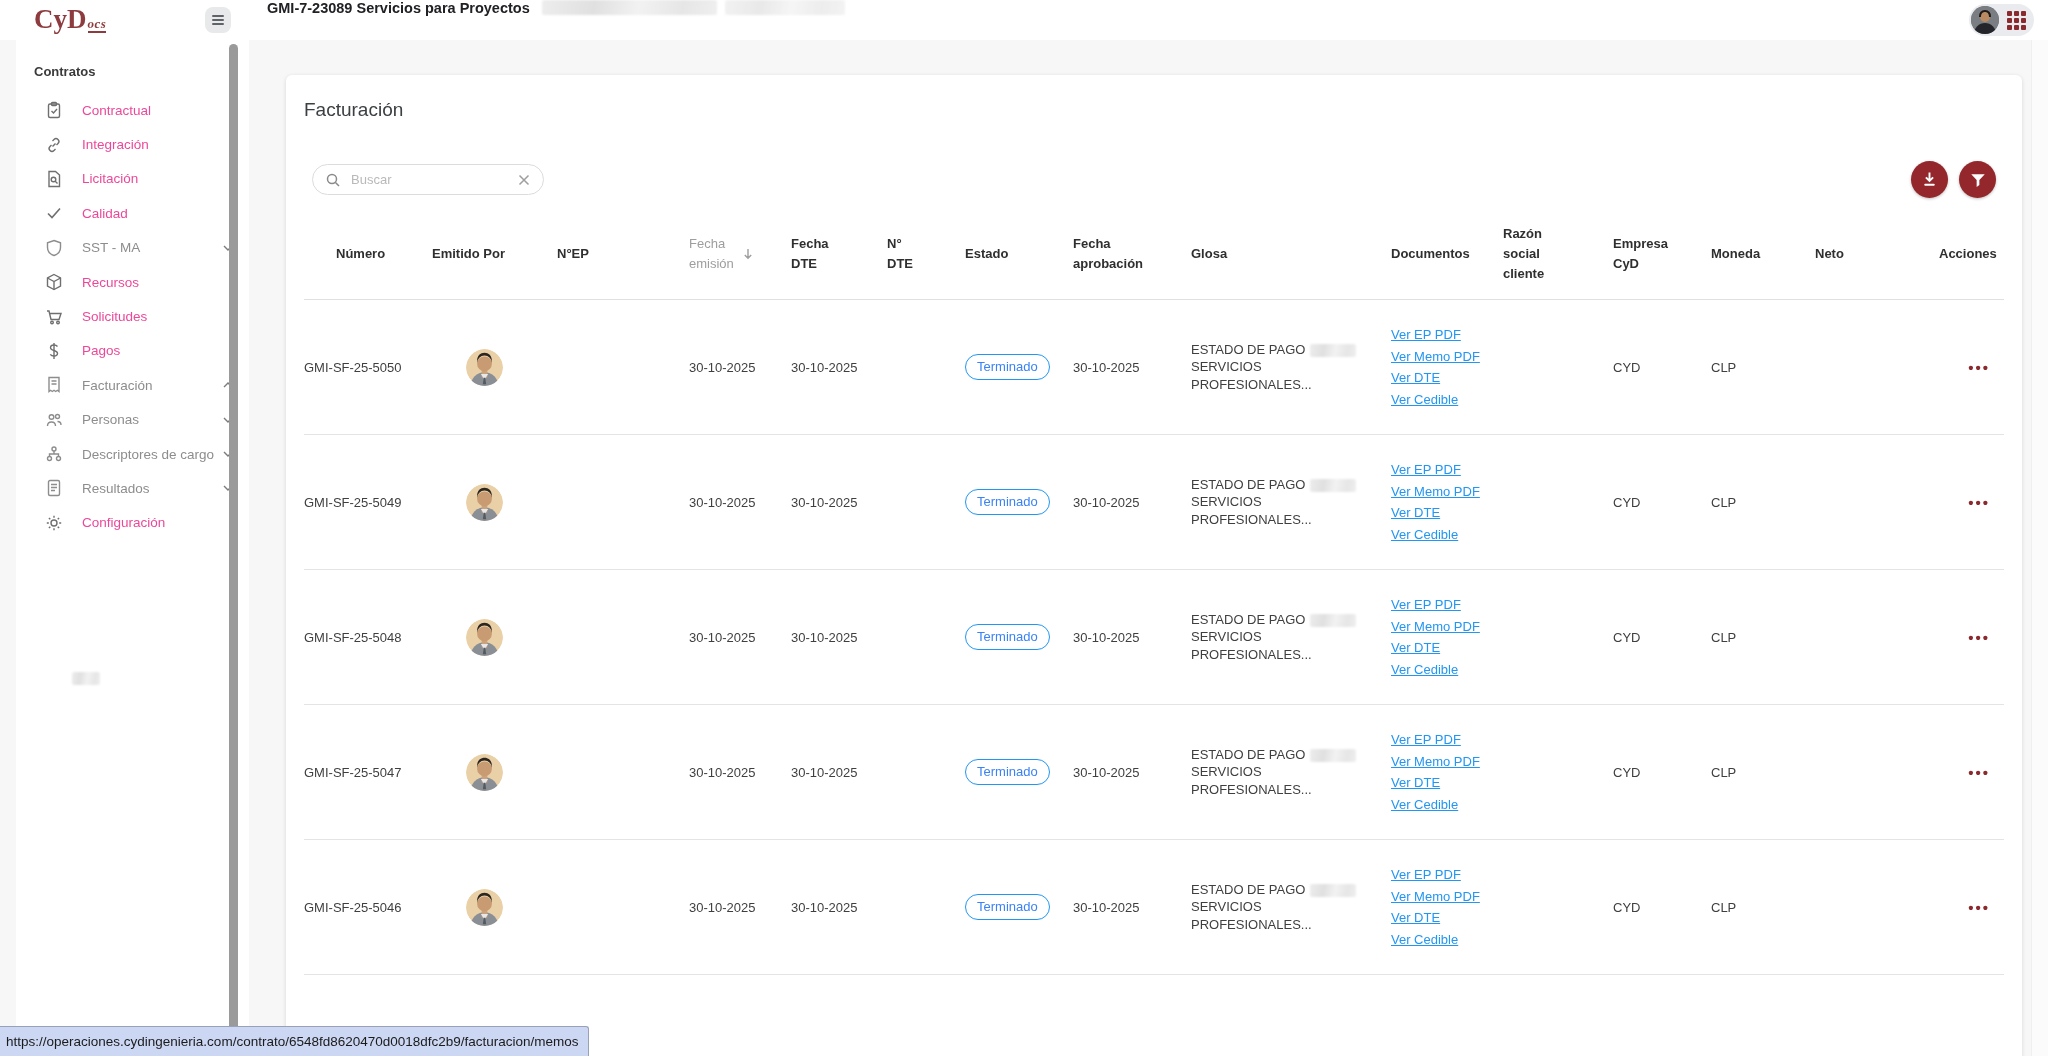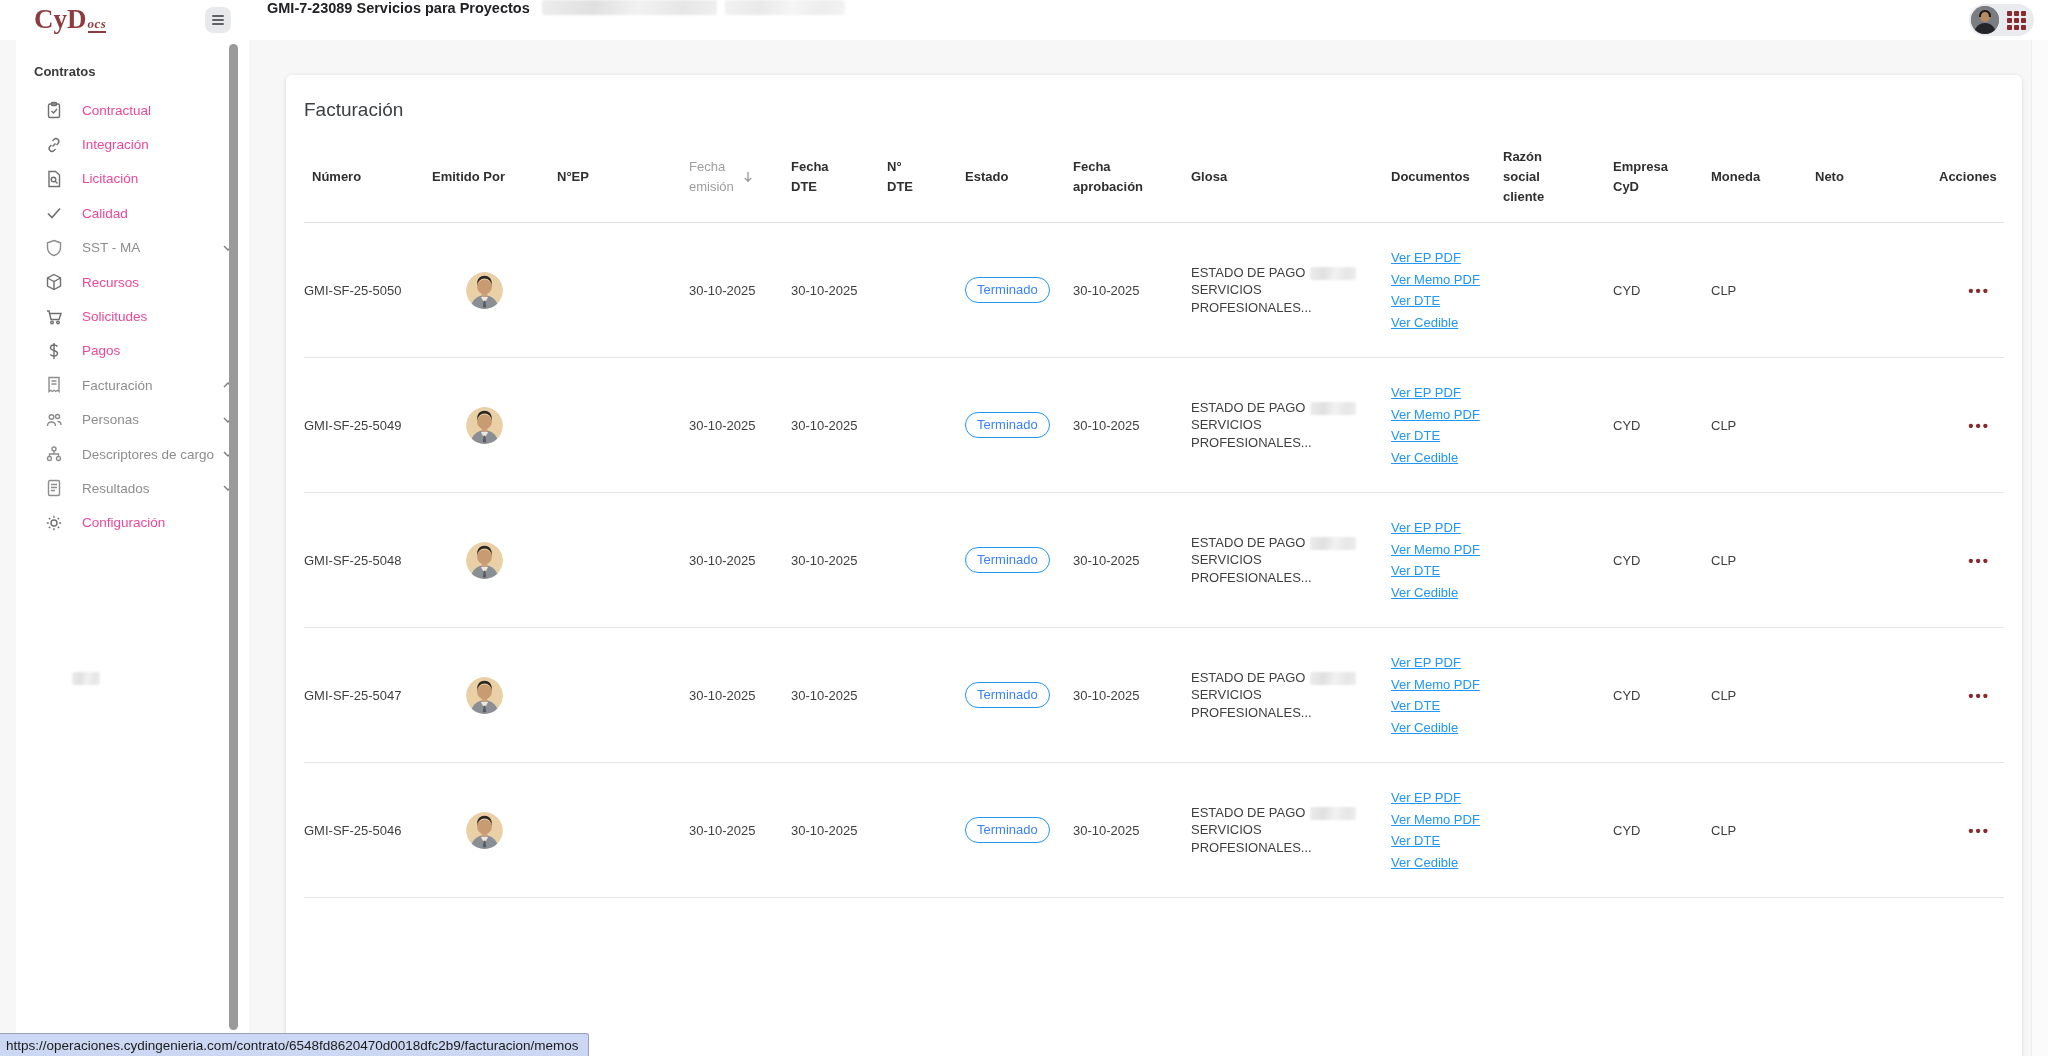--- a/index.html
+++ b/index.html
@@ -52,21 +52,21 @@
   .search input { border:0; outline:0; flex:1; font-size:13px; color:#424242; background:transparent; min-width:0; }
   .search input::placeholder { color:#b9b9b9; }
   .clear-x { border:0; background:none; padding:0; cursor:pointer; display:flex; }
   .fab-group { display:flex; gap:11px; margin-right:8px; }
   .circle-btn { width:37px; height:37px; border-radius:50%; background:#93272b; border:0; display:flex; align-items:center; justify-content:center; cursor:pointer; box-shadow:0 1px 3px rgba(0,0,0,.25); }
   
   .table { margin-top:10px; }
   .grid-cols { display:grid; grid-template-columns:118px 125px 132px 102px 96px 78px 108px 118px 200px 112px 110px 98px 104px 124px 1fr; }
   .thead { min-height:92px; align-items:center; border-bottom:1px solid #e0e0e0; }
   .th { font-size:13px; font-weight:bold; color:#2f2f2f; white-space:pre-line; line-height:20px; padding-left:10px; }
-  .th:first-child { padding-left:8px; }
+  .th:first-child { padding-left:8px;margin-left:24px; }
   .th.sorted { color:#9e9e9e; font-weight:500; display:flex; align-items:center; gap:7px; cursor:pointer; }
   .th-acc { text-align:right; padding-right:14px; }
   .trow { height:135px; align-items:center; border-bottom:1px solid #e4e4e4; }
   .td { font-size:13px; color:#3f3f3f; padding-left:10px; }
   .td:first-child { padding-left:0; }
   .c-avatar { display:flex; justify-content:center; padding:0; }
   .row-avatar { width:37px; height:37px; border-radius:50%; overflow:hidden; flex:none; }
   .chip { display:inline-block; border:1px solid #2196f3; color:#3b82f6; border-radius:14px; padding:4px 11px 5px; font-size:13px; background:#fff; }
   .glosa { line-height:17.5px; }
   .glosa .rd-glosa { display:inline-block; vertical-align:middle; width:46px; height:13px; margin-left:5px; }
@@ -74,21 +74,21 @@
   .doclink { color:#2196f3; text-decoration:underline; font-size:13px; line-height:21.5px; cursor:pointer; }
   .rd-nep { width:30px; height:27px; }
   .rd-ndte { width:46px; height:27px; }
   .rd-razon { width:56px; height:82px; }
   .rd-neto { width:68px; height:15px; }
   .trow:nth-child(3) .rd-neto { width:92px; }
   .trow:nth-child(4) .rd-neto { width:86px; }
   .td-acc { text-align:right; padding-right:14px; }
   .dots { color:#8b2a2e; font-weight:bold; font-size:15px; letter-spacing:2px; cursor:pointer; }
   
-  .statusbar { position:absolute; left:0; bottom:0; height:23px; background:#ccd7f3; border:1px solid #98a1b8; border-left:0; border-bottom:0; border-top-right-radius:3px; display:flex; align-items:center; padding:0 9px 0 6px; font-size:13.5px; color:#1b1b1b; z-index:50; white-space:nowrap; }
+  .statusbar { position:absolute; left:0; bottom:0; height:30px; background:#ccd7f3; border:1px solid #98a1b8; border-left:0; border-bottom:0; border-top-right-radius:3px; display:flex; align-items:center; padding:0 9px 0 6px; font-size:13.5px; color:#1b1b1b; z-index:50; white-space:nowrap; }
 </style>
 </head>
 <body>
 
 <div class="topbar">
   <div class="logo"><span class="lc">CyD</span><span class="lsuf">ocs</span></div>
   <button class="burger">
       <i></i>
       <i></i>
       <i></i>
@@ -244,20 +244,47 @@
 </div>
 
 <div class="vscroll"></div>
 <div class="right-track"></div>
 
 <div class="card">
   <div class="heading">Facturación</div>
 
 
 
+  <div class="controls">
+    <div class="search">
+      <svg width="16" height="16" viewBox="0 0 16 16" fill="none" stroke="#8a8a8a" stroke-width="1.5">
+          <circle cx="7" cy="7" r="4.5"></circle>
+          <path d="M10.5 10.5l3.5 3.5"></path>
+        </svg>
+      <input type="text" placeholder="Buscar" style="">
+      <button class="clear-x">
+          <svg width="14" height="14" viewBox="0 0 14 14" fill="none" stroke="#9e9e9e" stroke-width="1.5">
+            <path d="M2.5 2.5l9 9M11.5 2.5l-9 9"></path>
+          </svg>
+        </button>
+    </div>
+    <div class="fab-group">
+      <button class="circle-btn">
+        <svg width="19" height="19" viewBox="0 0 20 20">
+            <path d="M10 2.5v8.5M6.2 7.8l3.8 3.8 3.8-3.8" fill="none" stroke="#fff" stroke-width="2"></path>
+            <rect x="4.5" y="14.5" width="11" height="2" rx="1" fill="#fff"></rect>
+          </svg>
+      </button>
+      <button class="circle-btn">
+        <svg width="18" height="18" viewBox="0 0 20 20">
+            <path d="M2.5 3.5h15L11.5 10v5.5l-3 2.2V10z" fill="#fff"></path>
+          </svg>
+      </button>
+    </div>
+  </div>
 
   <div class="table">
     <div class="thead grid-cols">
       <div class="th">Número</div>
       <div class="th">Emitido Por</div>
       <div class="th">N°EP</div>
       <div class="th sorted">
         <span>Fecha
 emisión</span>
         <svg width="14" height="14" viewBox="0 0 14 14" fill="none" stroke="#9e9e9e" stroke-width="1.4">

